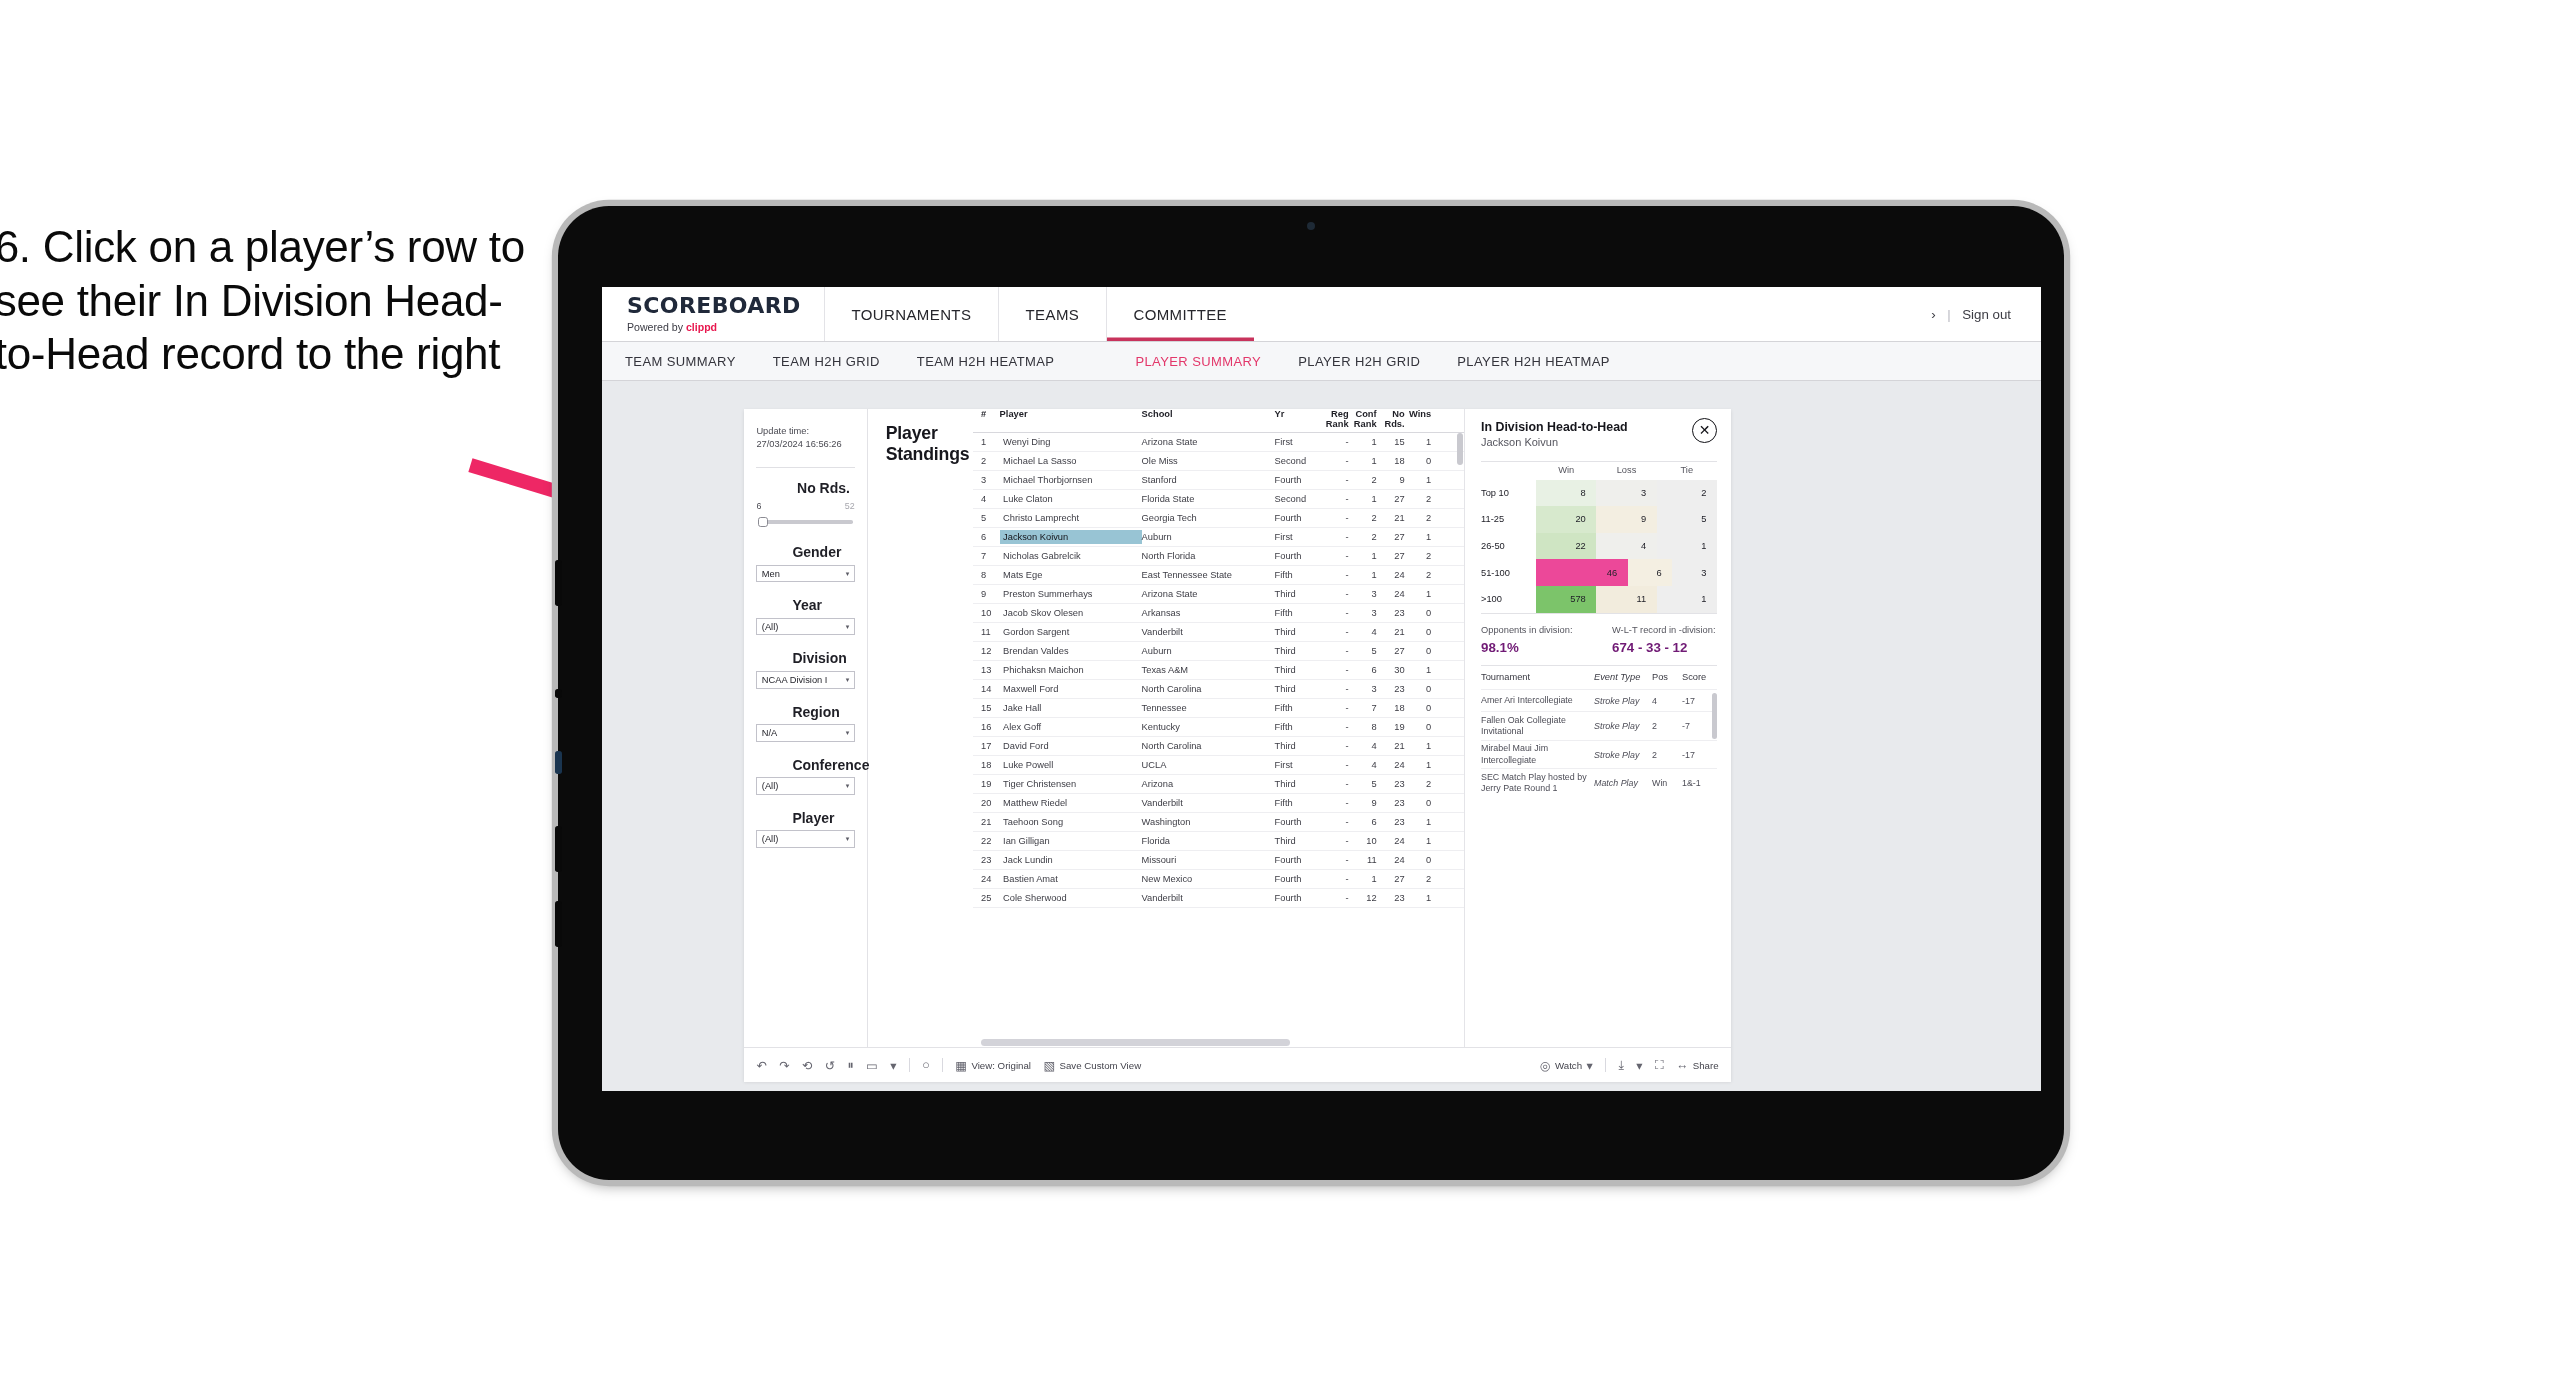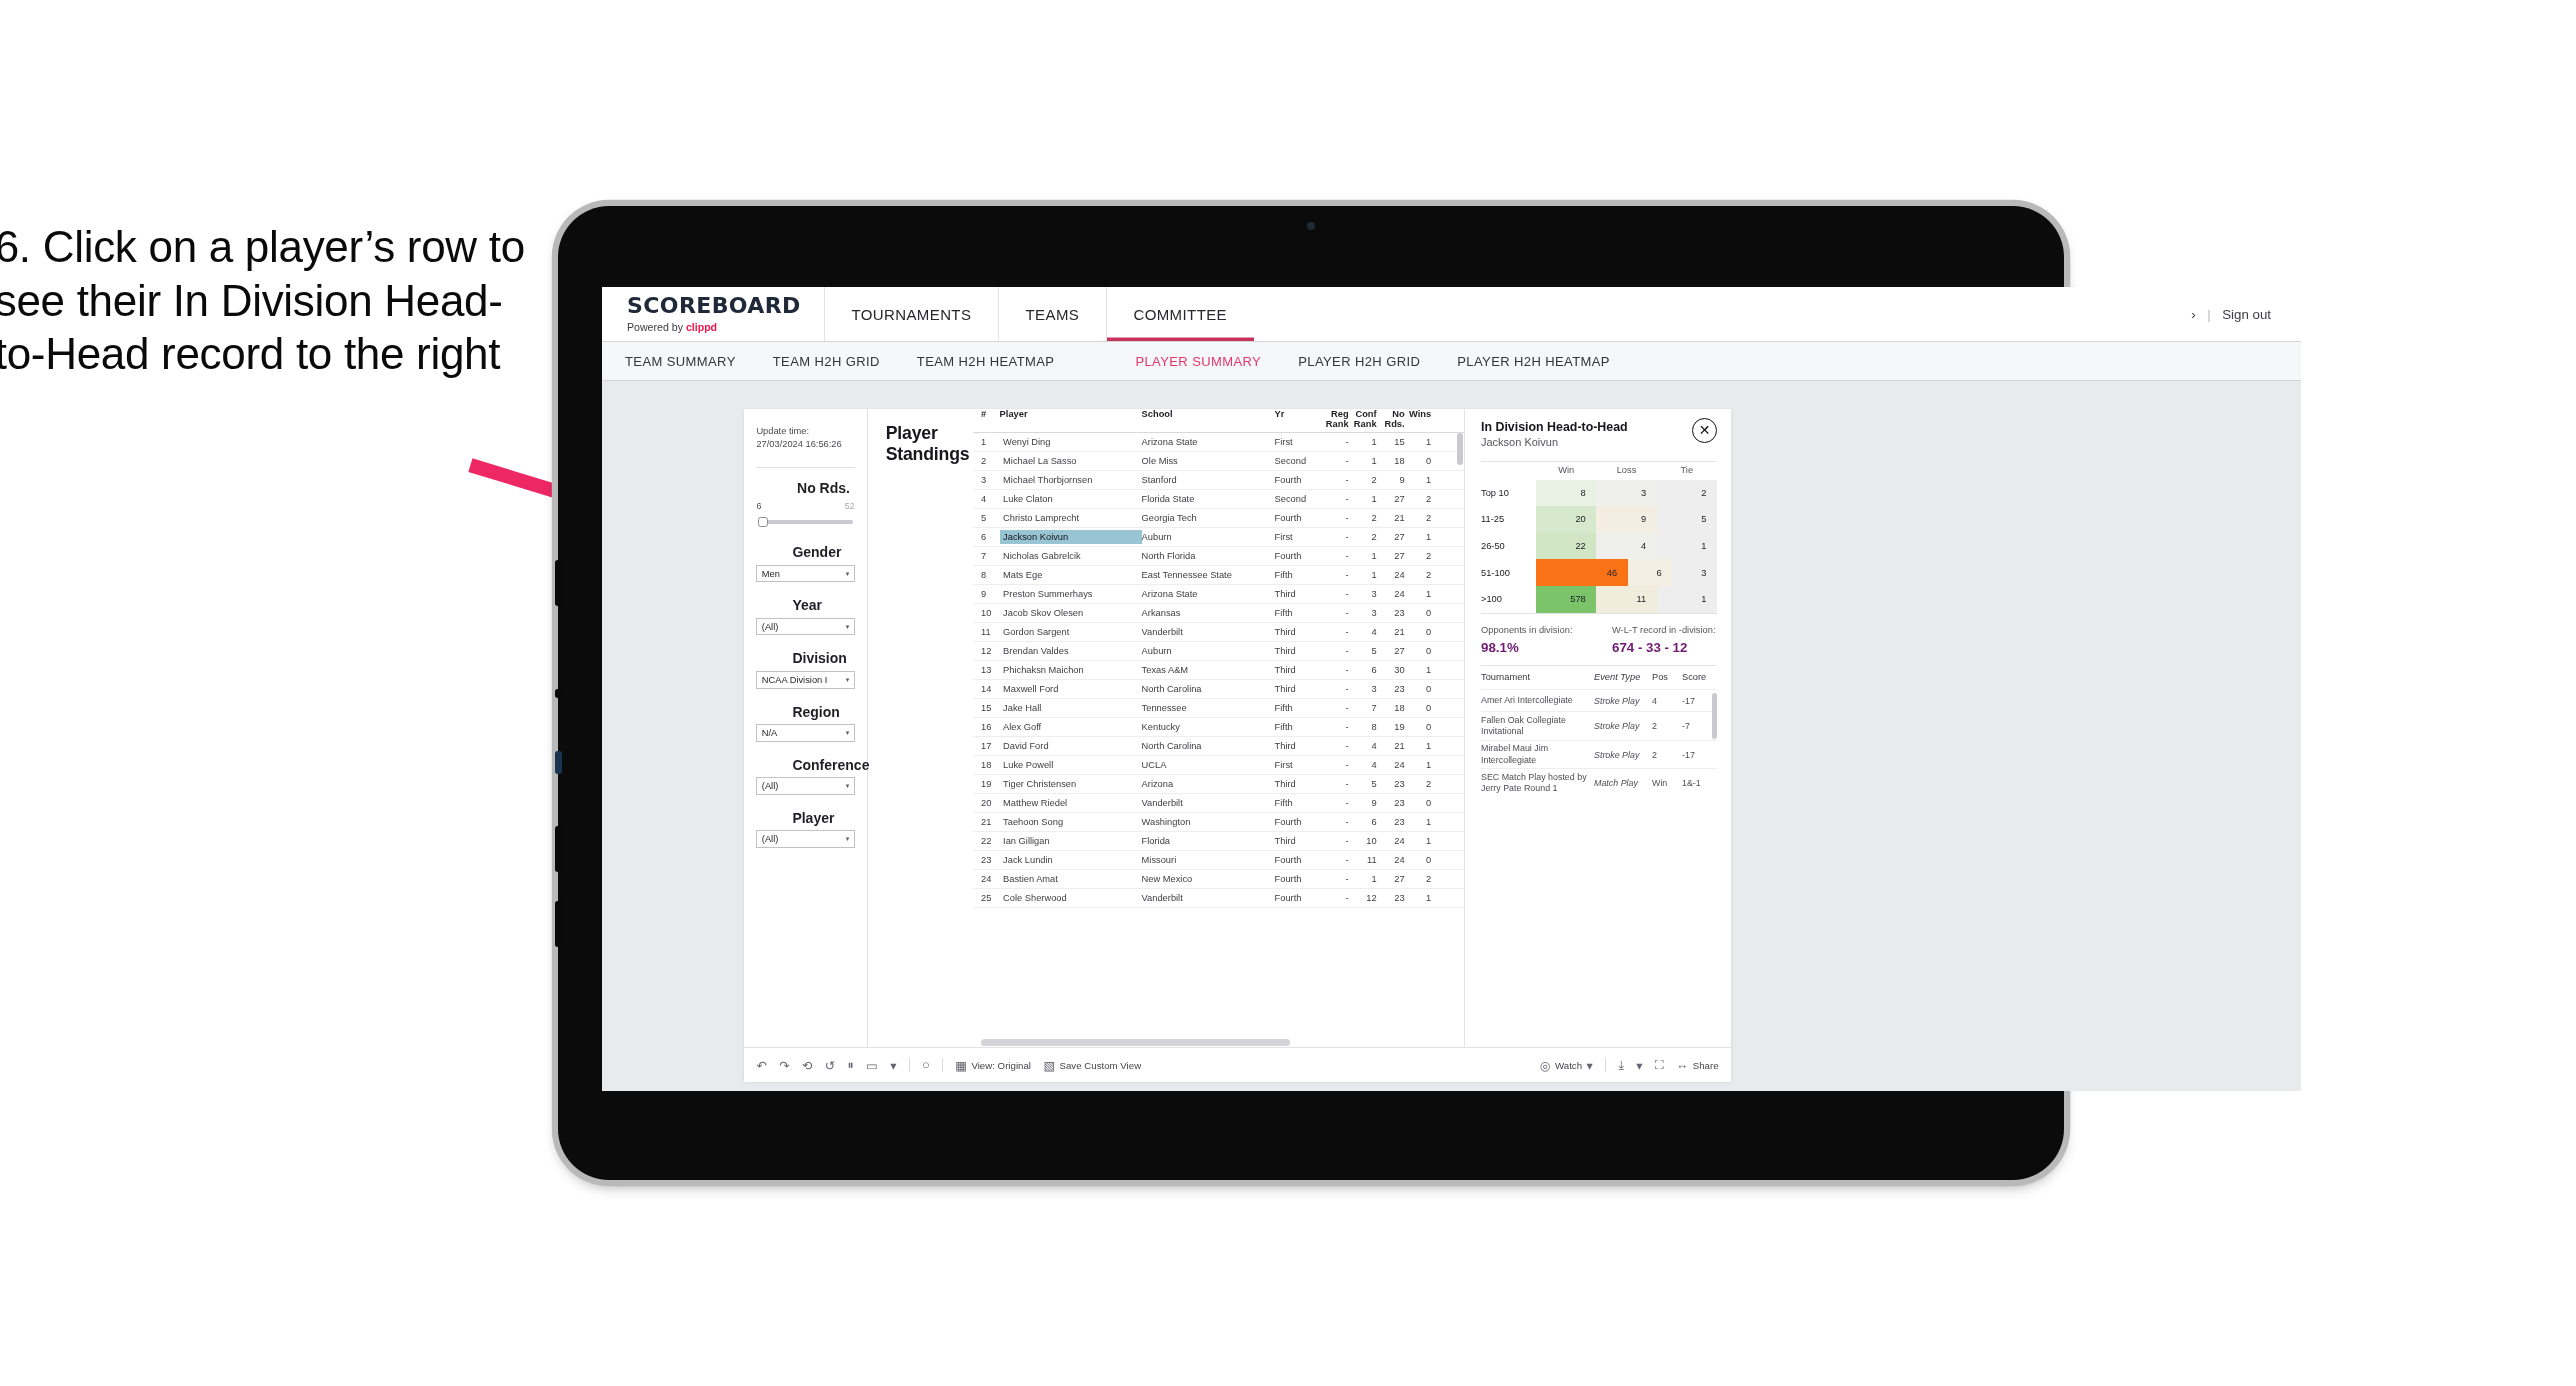--- a/index.html
+++ b/index.html
@@ -26,21 +26,21 @@
     width:8px; height:8px; border-radius:50%; background:#1e2a36;
   }
   .side-btn{ position:absolute; left:-3.5px; background:#090909; border-radius:2.7px; width:7px; }
   .sb1{ top:354px; height:46px; }
   .sb2{ top:483px; height:8.9px; }
   .sb3{ top:545px; height:23px; background:#1a3550; }
   .sb4{ top:620px; height:46px; }
   .sb5{ top:695px; height:46px; }
 
   #screen{
-    position:absolute; left:44px; top:81px; width:1699px; height:804px;
+    position:absolute; left:44px; top:81px; width:1439px; height:804px;
     background:#e8eaed; overflow:hidden;
   }
 
   
   #appbar{ height:55px; background:#fff; display:flex; align-items:stretch;
     border-bottom:0.9px solid #d4d4d8; }
   #logo{ display:flex; flex-direction:column; justify-content:center;
     padding:0 23px 0 25px; }
   #logo .word{ font-family:"DejaVu Sans", sans-serif; font-weight:bold; font-size:22px;
     letter-spacing:0.4px; color:#20293a; line-height:1; }
@@ -575,21 +575,21 @@
                         <div class="hm-c" style="background: rgb(238, 238, 238);">5</div>
                       </div>
                       <div class="hm-row">
                         <div class="hm-lab">26-50</div>
                         <div class="hm-c" style="background: rgb(207, 229, 195);">22</div>
                         <div class="hm-c" style="background: rgb(239, 239, 236);">4</div>
                         <div class="hm-c" style="background: rgb(238, 238, 238);">1</div>
                       </div>
                       <div class="hm-row">
                         <div class="hm-lab">51-100</div>
-                        <div class="hm-c" style="background: #f97316; padding-left: 47px;">46</div>
+                        <div class="hm-c" style="background: #ec4899; padding-left: 47px;">46</div>
                         <div class="hm-c" style="background: rgb(244, 239, 226);">6</div>
                         <div class="hm-c" style="background: rgb(238, 238, 238);">3</div>
                       </div>
                       <div class="hm-row">
                         <div class="hm-lab">&gt;100</div>
                         <div class="hm-c" style="background: rgb(124, 196, 106);">578</div>
                         <div class="hm-c" style="background: rgb(242, 236, 221);">11</div>
                         <div class="hm-c" style="background: rgb(238, 238, 238);">1</div>
                       </div>
                     </div>

